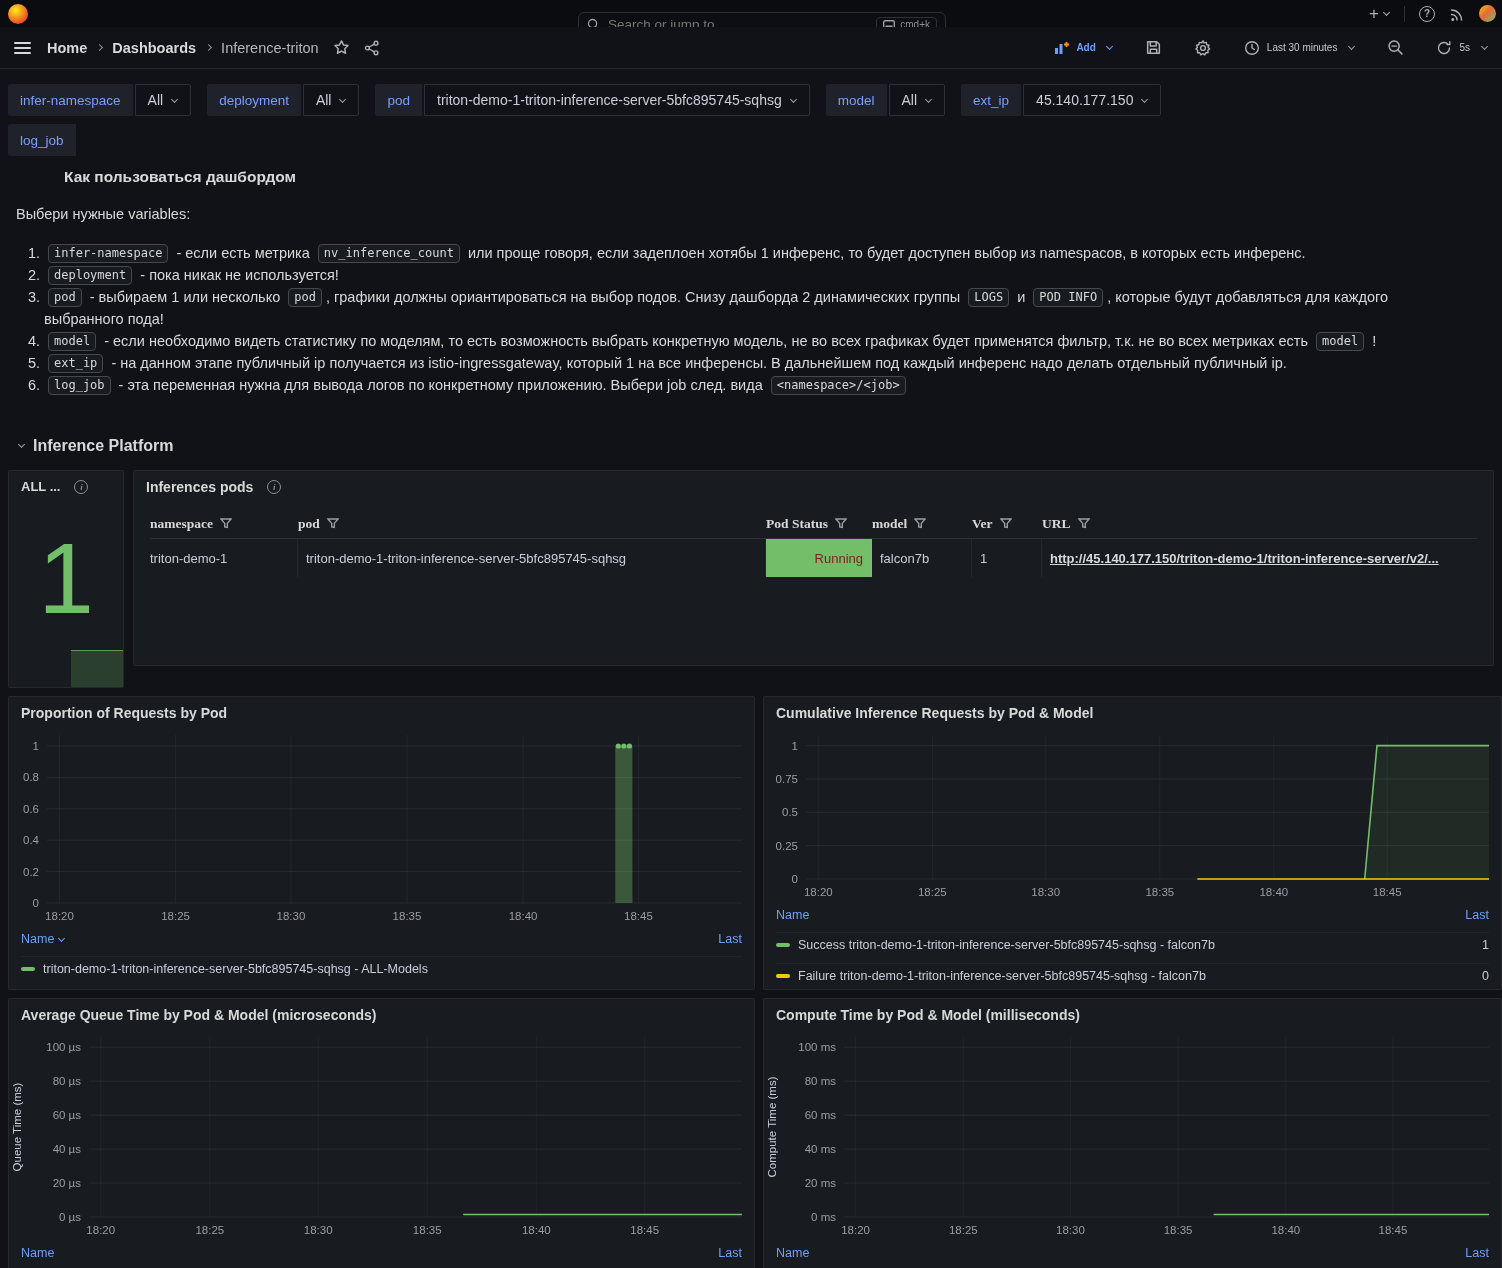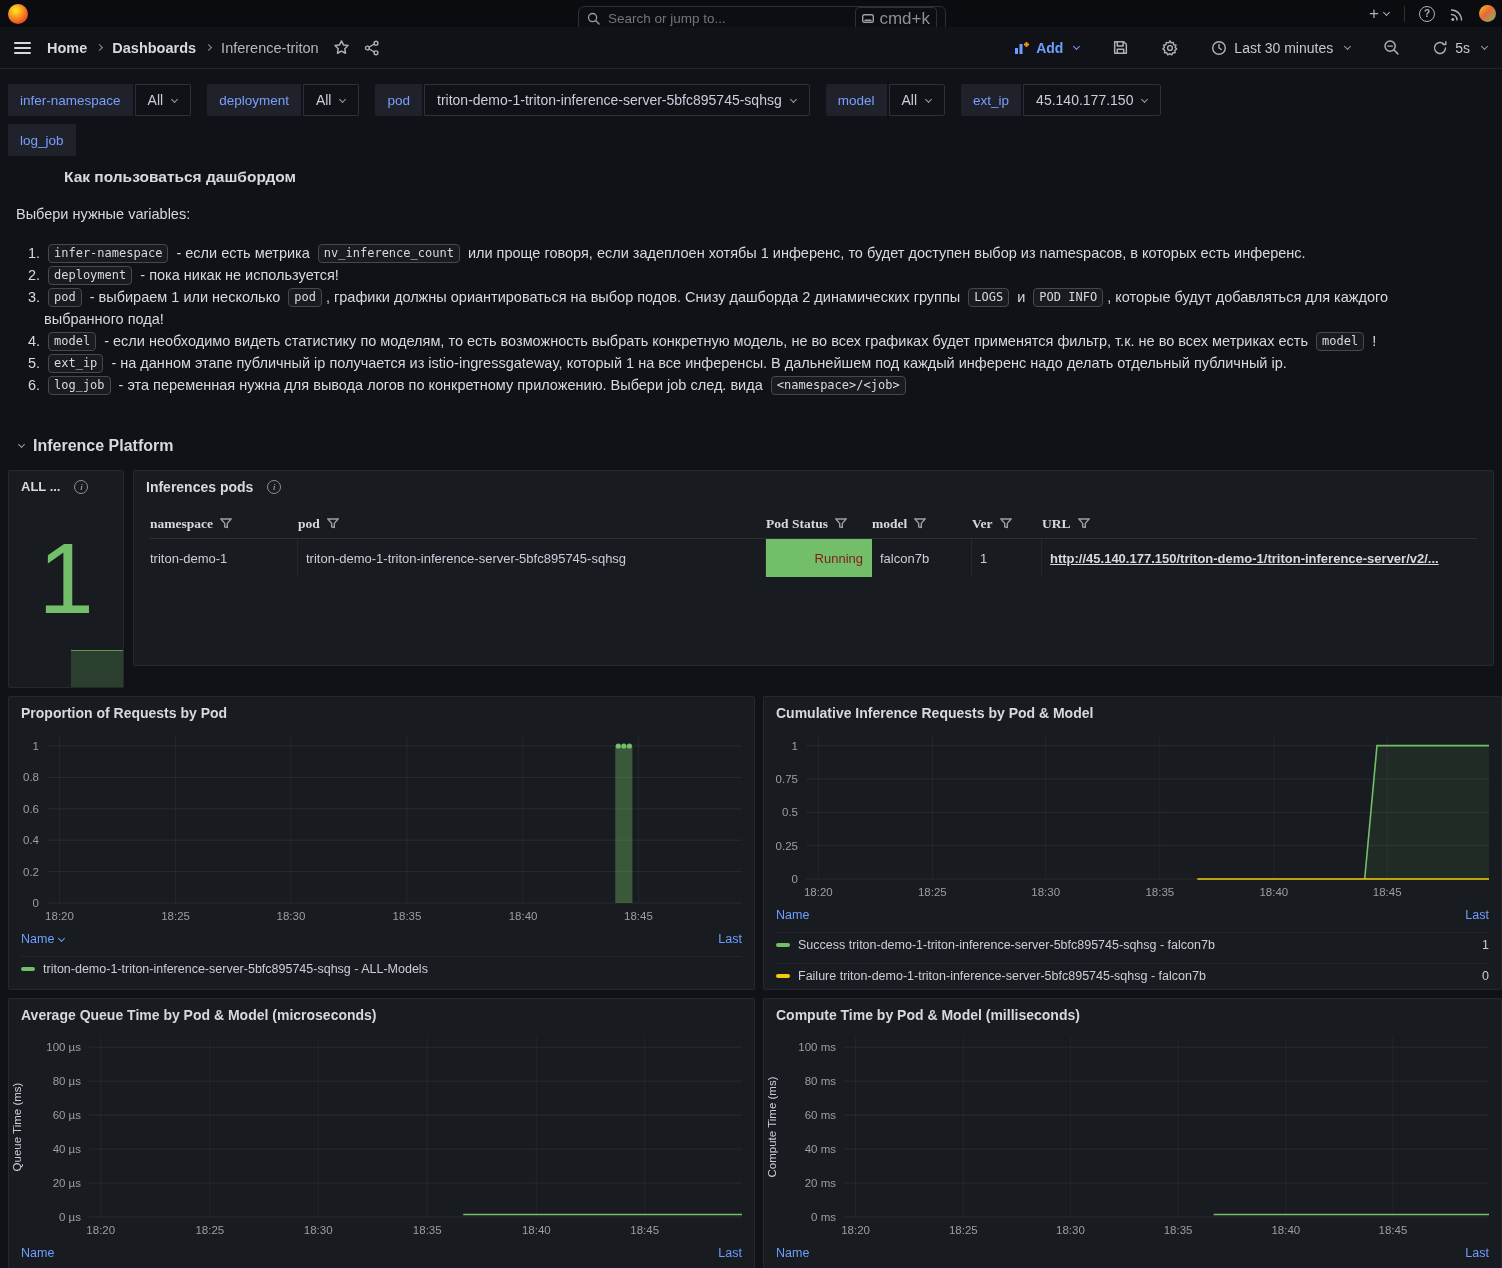--- a/index.html
+++ b/index.html
@@ -12,42 +12,42 @@
   .caret { display:inline-block; width:5px; height:5px; border-right:1.5px solid currentColor;
            border-bottom:1.5px solid currentColor; transform:rotate(45deg); margin:0 1px 2px 5px; }
   .chev-r { display:inline-block; width:5px; height:5px; border-top:1.5px solid #8e8e99;
             border-right:1.5px solid #8e8e99; transform:rotate(45deg); margin:0 10px; }
 
   
   .topbar { position:absolute; top:0; left:0; right:0; height:27px; background:#0b0c10;
             display:flex; align-items:center; padding:0 8px; }
   .logo { width:20px; height:20px; border-radius:50%;
           background:radial-gradient(circle at 38% 32%, #fcee1f 0%, #f8971d 38%, #ef5228 70%, #9c2f0c 100%); }
-  .searchbox { position:absolute; left:578px; top:6px; width:368px; height:25px; background:#0d0e13;
+  .searchbox { position:absolute; left:578px; top:12px; width:368px; height:25px; background:#0d0e13;
                border:1px solid #2e3036; border-radius:6px; display:flex; align-items:center; padding:0 8px; gap:8px; }
   .searchbox input { flex:1; background:transparent; border:none; outline:none; color:#9d9da8; font-size:13.5px;
                      font-family:"Liberation Sans",sans-serif; }
   .kbd-chip { display:flex; align-items:center; gap:5px; border:1px solid #2e3036; border-radius:4px;
-              padding:1px 6px; color:#8e8e99; font-size:17px; }
+              padding:1px 6px; color:#8e8e99; font-size:10px; }
   .topbar-right { position:absolute; right:6px; top:0; height:27px; display:flex; align-items:center; gap:14px; color:#aeb0b8; }
   .tb-divider { width:1px; height:16px; background:rgba(204,204,220,0.18); }
   .help-circle { width:16px; height:16px; border:1.3px solid #aeb0b8; border-radius:50%;
                  display:flex; align-items:center; justify-content:center; font-size:10px; font-weight:bold; }
   .avatar { width:17px; height:17px; border-radius:50%;
             background:linear-gradient(135deg,#f2cc0c 0%,#e8683a 45%,#73bf69 100%); }
 
   
   .navbar { position:absolute; top:27px; left:0; right:0; height:42px; background:#111217;
             border-bottom:1px solid rgba(204,204,220,0.10); display:flex; align-items:center; padding:0 14px; }
   .burger { width:17px; display:flex; flex-direction:column; gap:3px; margin-right:16px; cursor:pointer; }
   .burger span { height:2px; background:#d8d9da; border-radius:1px; }
   .crumb { font-weight:bold; color:#d8d9da; font-size:14.5px; }
   .crumb.current { font-weight:normal; color:#b4b6bd; }
   .nav-icons { display:flex; align-items:center; gap:14px; margin-left:14px; color:#9d9da8; }
-  .navbar-right { margin-left:auto; display:flex; gap:32px; color:#c7c8cc; font-size:14px; }
+  .navbar-right { margin-left:auto; display:flex; gap:32px; color:#c7c8cc; font-size:10px; }
   .add-btn { color:#6e9fff; font-weight:bold; display:flex; align-items:center; gap:6px; }
   .tool { display:flex; align-items:center; gap:7px; color:#c7c8cc; }
 
   
   .vars-row { position:absolute; left:8px; display:flex; gap:16px; }
   .vars-row.r1 { top:84px; } .vars-row.r2 { top:124px; }
   .var-pair { display:flex; height:32px; }
   .var-label { display:flex; align-items:center; padding:0 12px; background:#1f222a; color:#7b9fff;
                font-size:13.5px; border-radius:2px 0 0 2px; }
   .var-value { display:flex; align-items:center; padding:0 12px; border:1px solid #2e3138; margin-left:2px;

